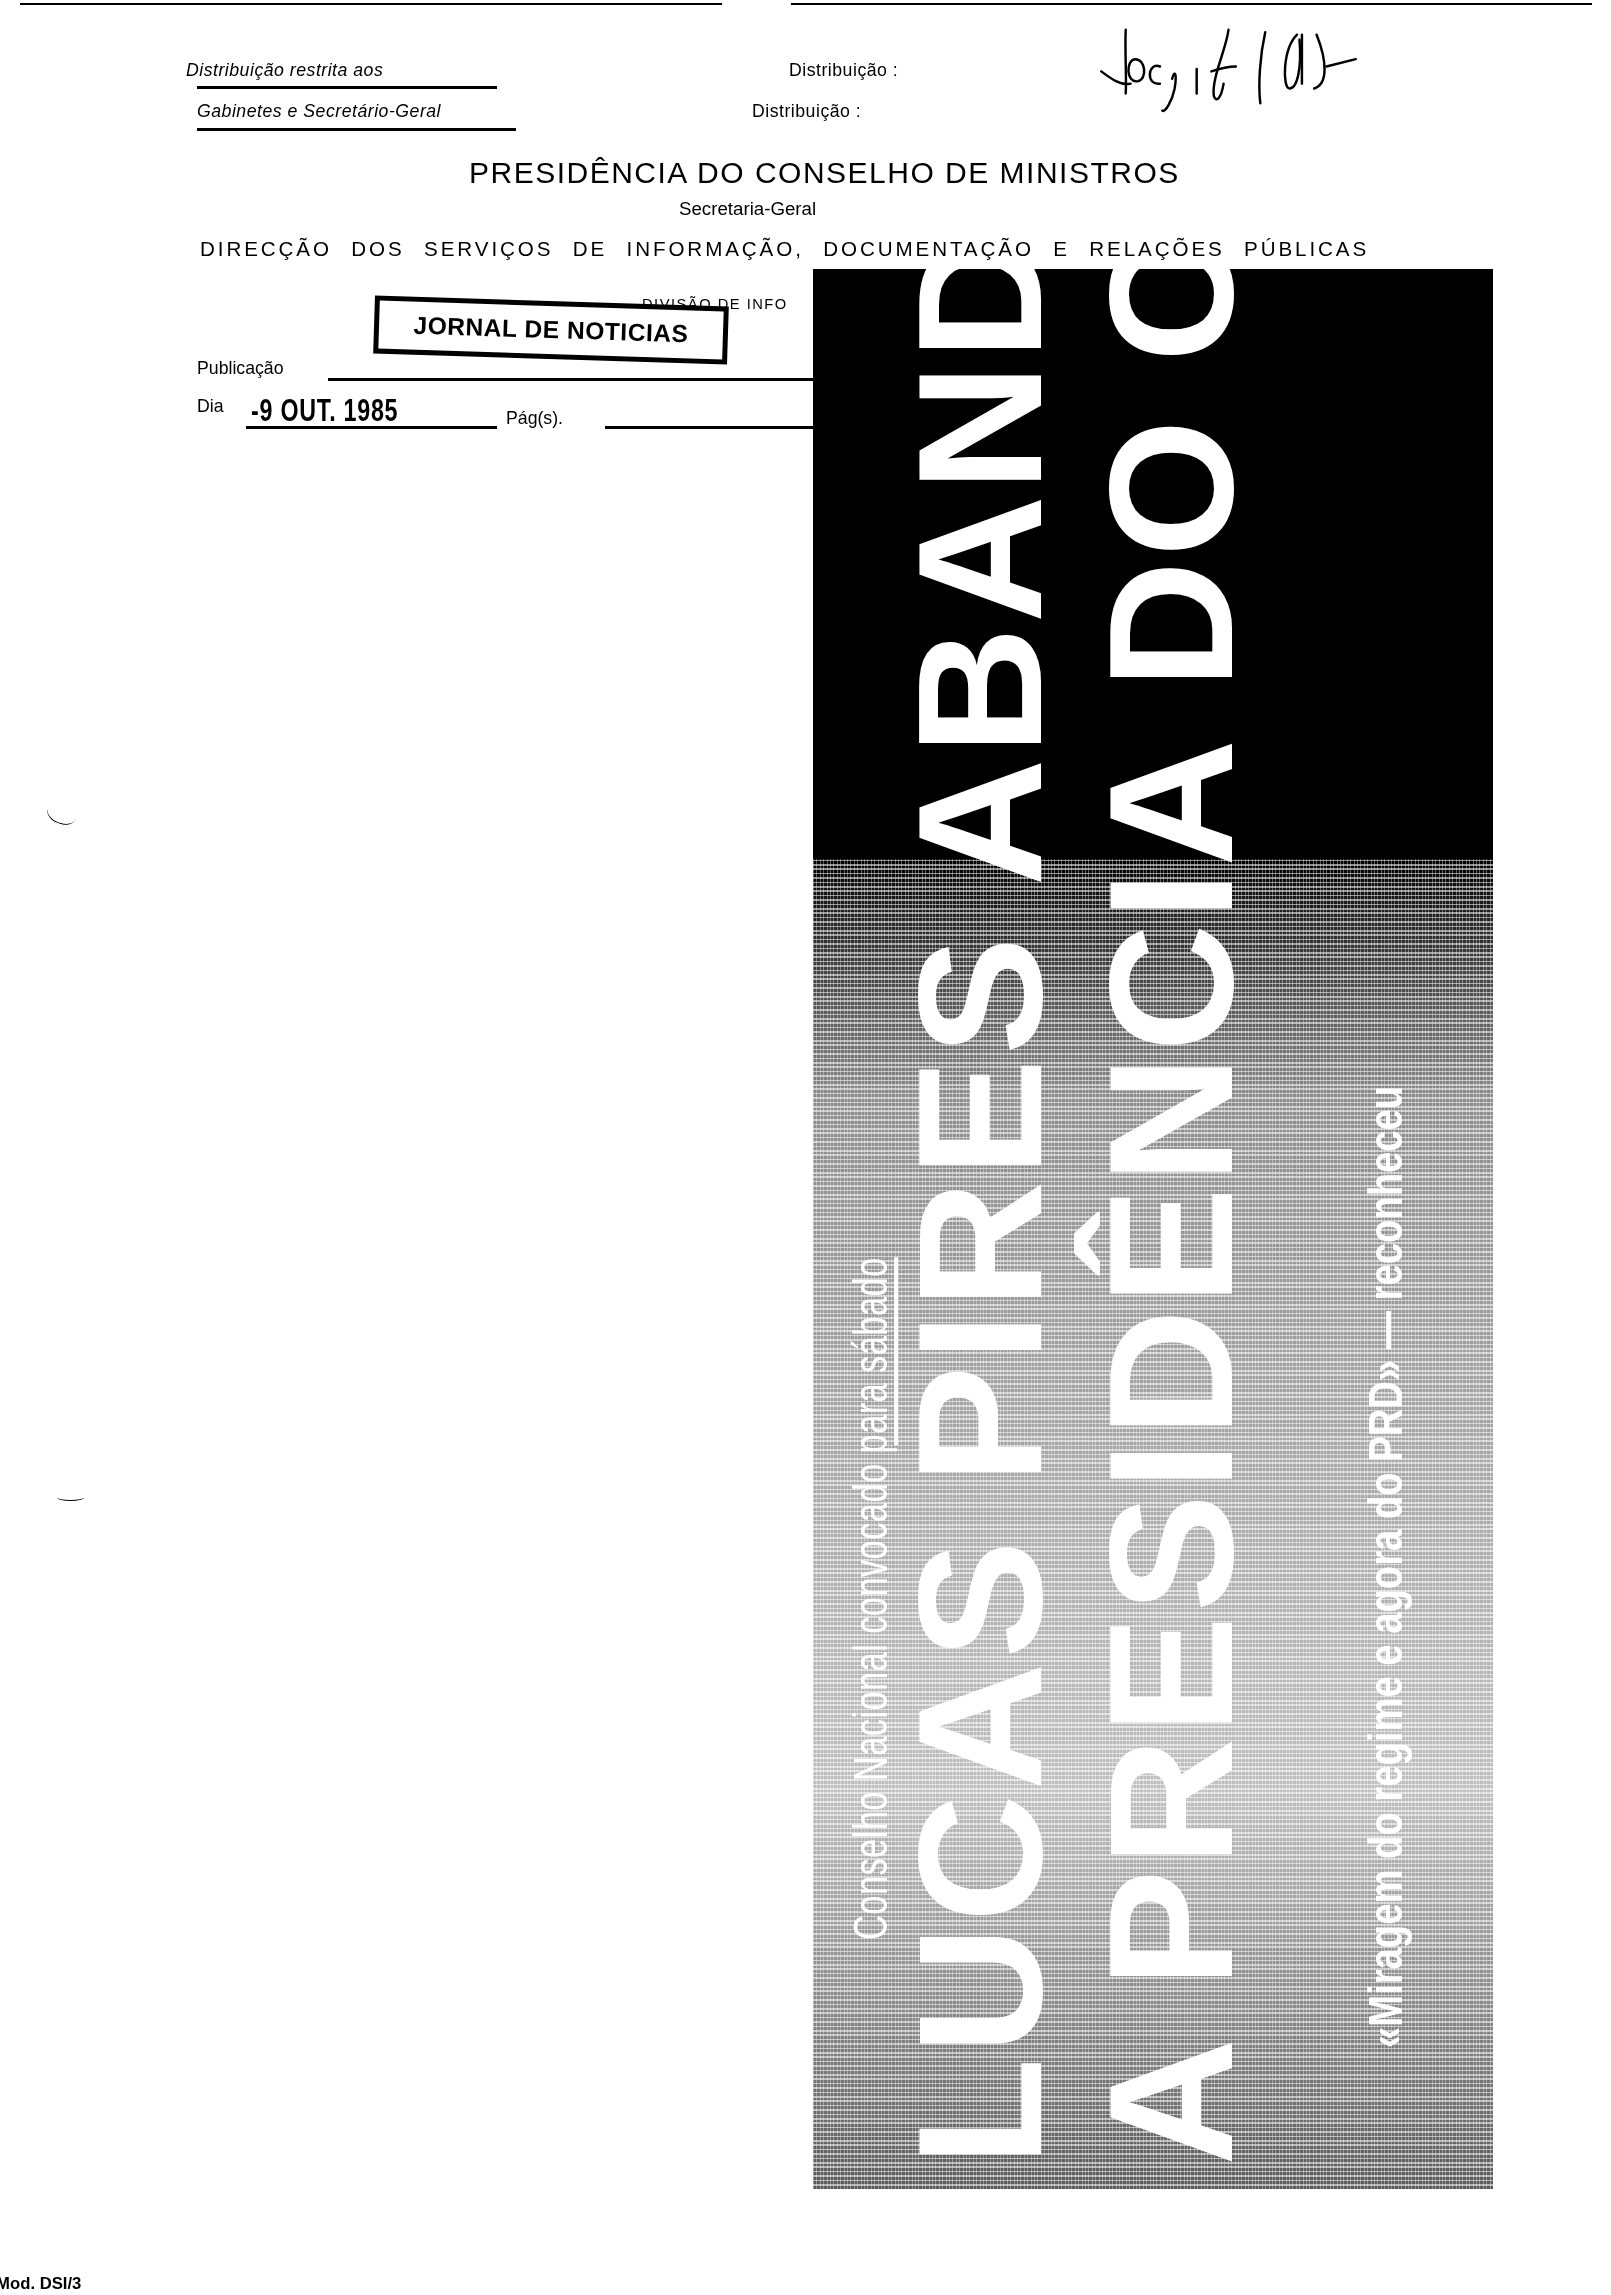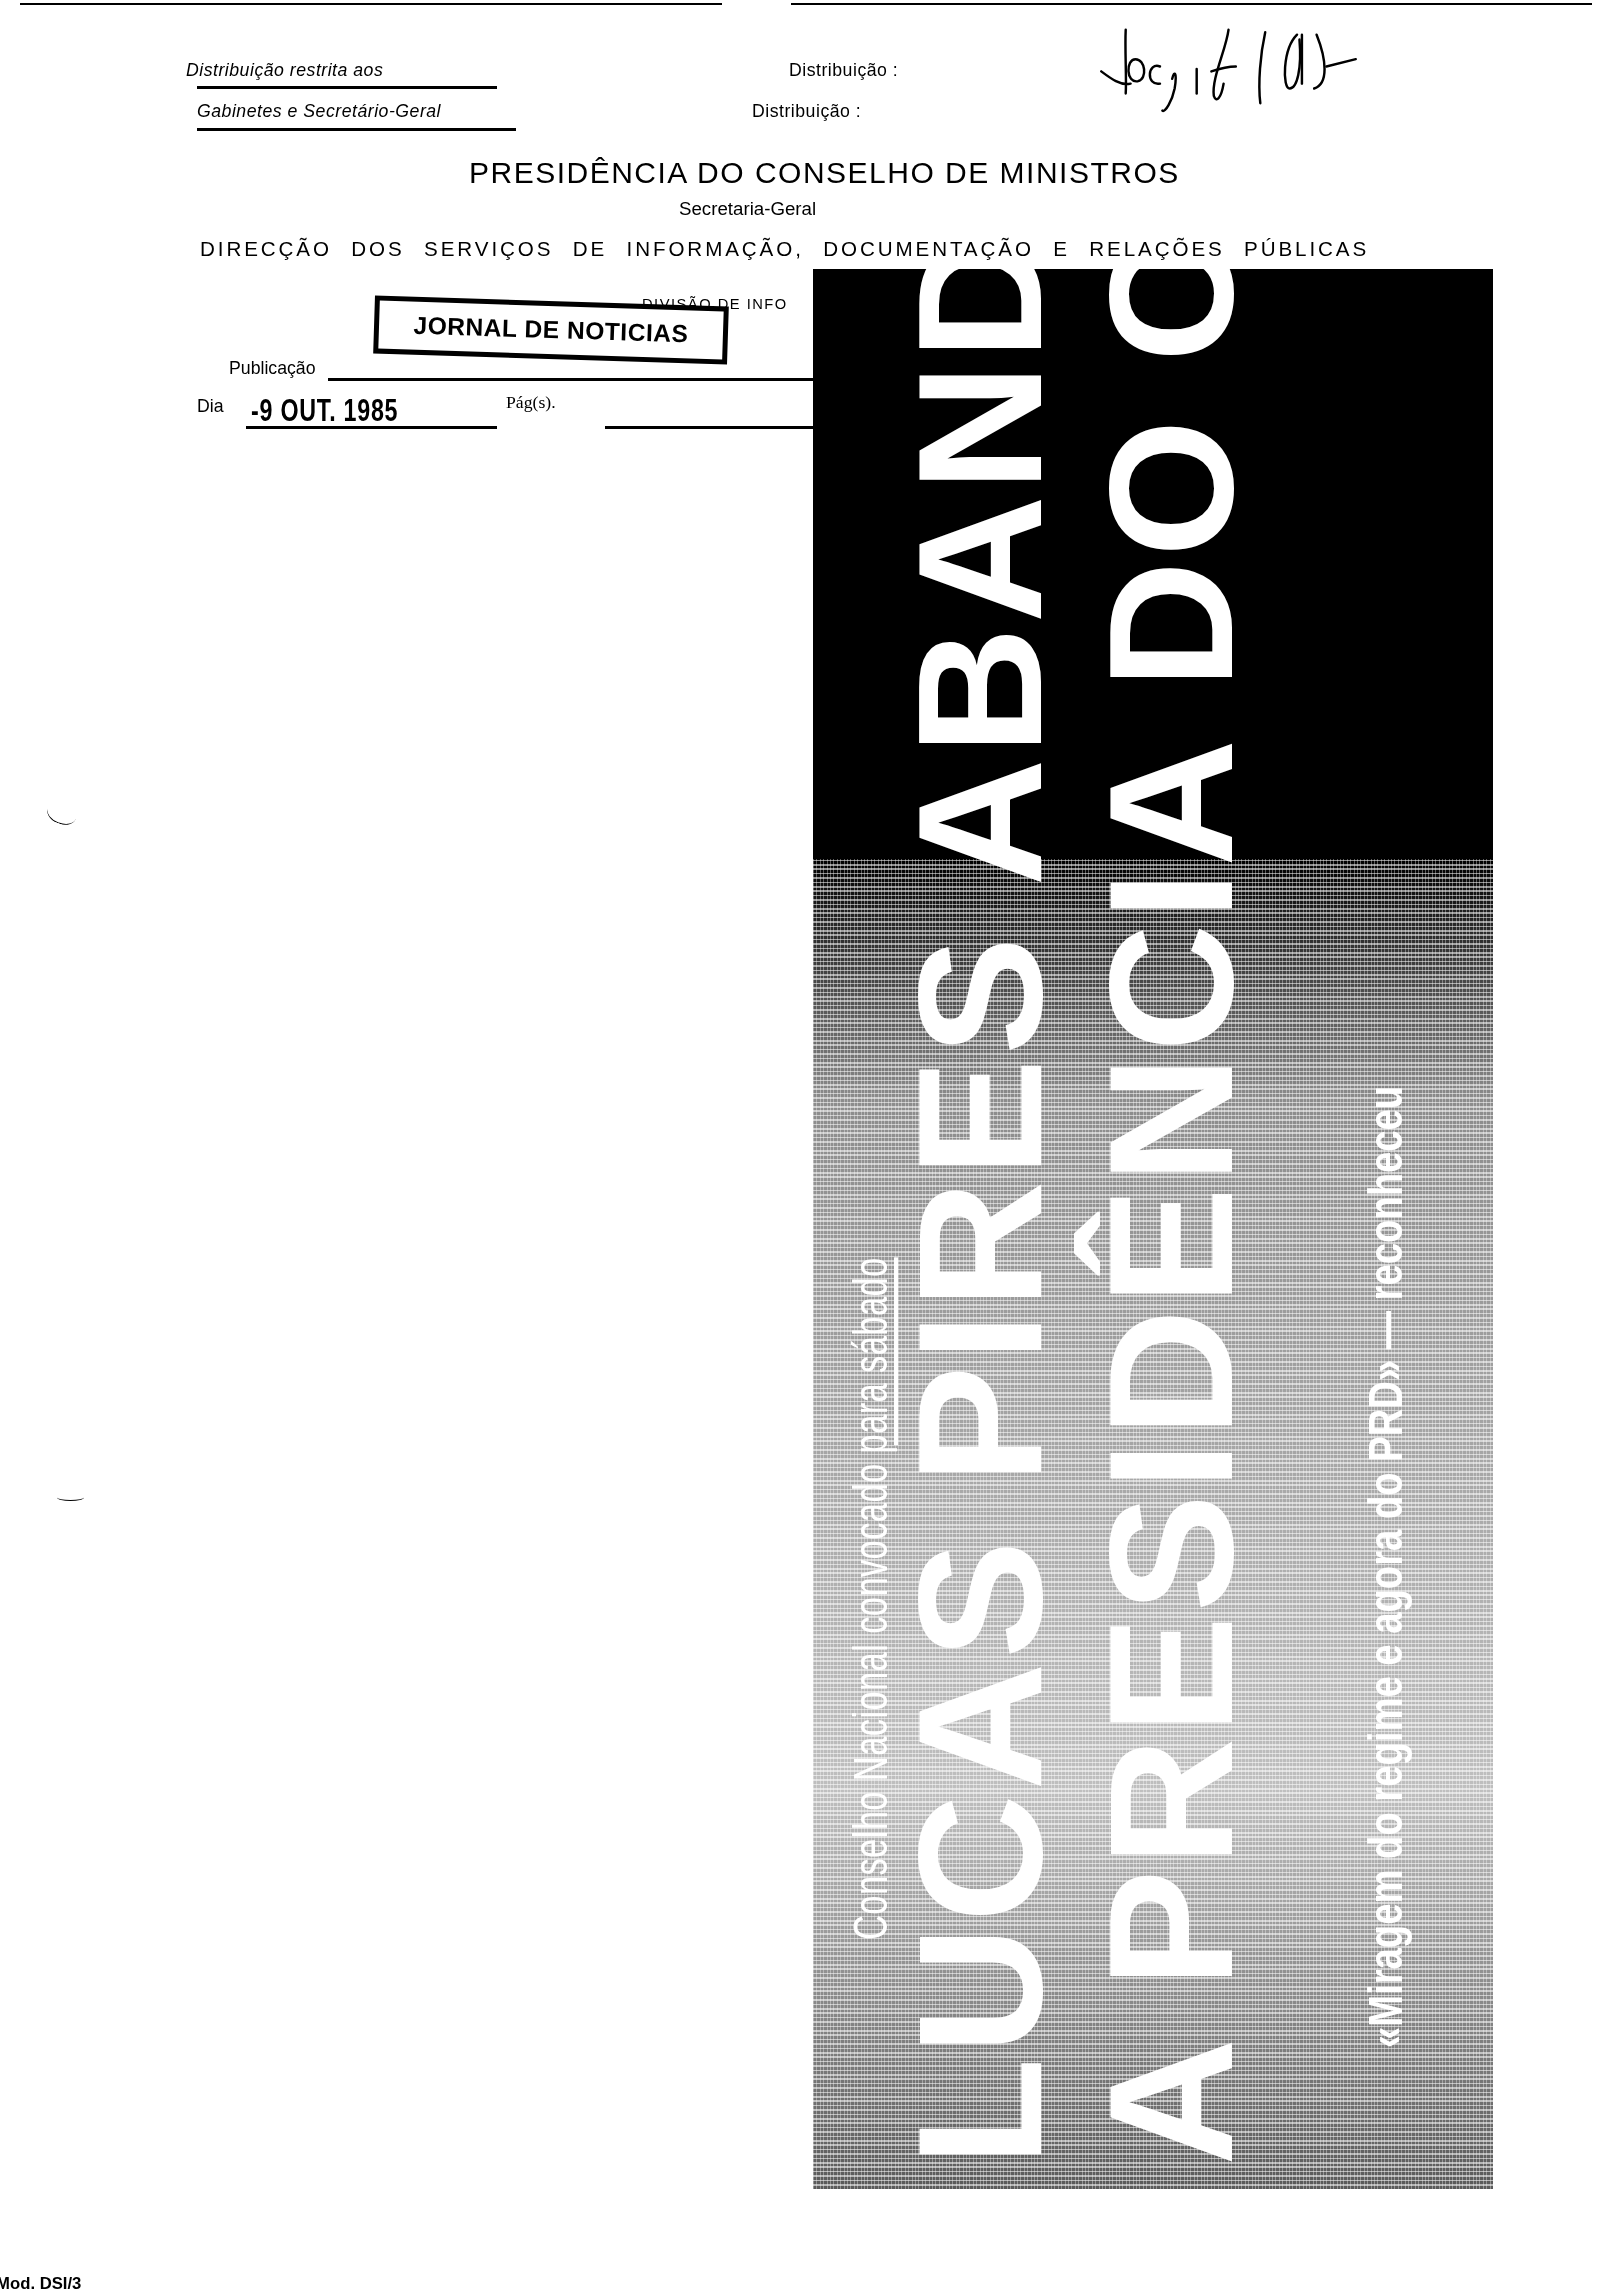--- a/index.html
+++ b/index.html
@@ -204,27 +204,27 @@
 
 <div class="abs org-title" style="left:469px; top:156px;">PRESIDÊNCIA DO CONSELHO DE MINISTROS</div>
 <div class="abs org-sub" style="left:679px; top:198px;">Secretaria-Geral</div>
 <div class="abs direccao" style="left:200px; top:237px;">DIRECÇÃO DOS SERVIÇOS DE INFORMAÇÃO, DOCUMENTAÇÃO E RELAÇÕES PÚBLICAS</div>
 <div class="abs divisao" style="left:642px; top:296px;">DIVISÃO DE INFO</div>
 
 <div class="stamp">
   <span class="stamp-text">JORNAL DE NOTICIAS</span>
 </div>
 
-<div class="abs form-label" style="left:197px; top:358px;margin-left:32px;">Publicação</div>
+<div class="abs form-label" style="left:197px; top:358px;">Publicação</div>
 <div class="form-line" style="left:328px; top:378px; width:486px;"></div>
 
 <div class="abs form-label" style="left:197px; top:396px;">Dia</div>
 <div class="abs date-value" style="left:251px; top:393px;">-9 OUT. 1985</div>
 <div class="form-line" style="left:246px; top:426px; width:251px;"></div>
-<div class="abs form-label" style="left:506px; top:392px;font-family:Liberation Serif, serif;">Pág(s).</div>
+<div class="abs form-label" style="left:506px; top:408px;">Pág(s).</div>
 <div class="form-line" style="left:605px; top:426px; width:209px;"></div>
 
 <div class="clipping">
   <div class="clip-grain"></div>
 
   <div class="clip-col col-kicker" style="left:34px; top:1671px;">
     <span>Conselho Nacional convocado </span><span class="ul">para sábado</span>
   </div>
 
   <div class="clip-col col-headline" style="left:79px; top:1897px;">LUCAS PIRES ABANDONA</div>

